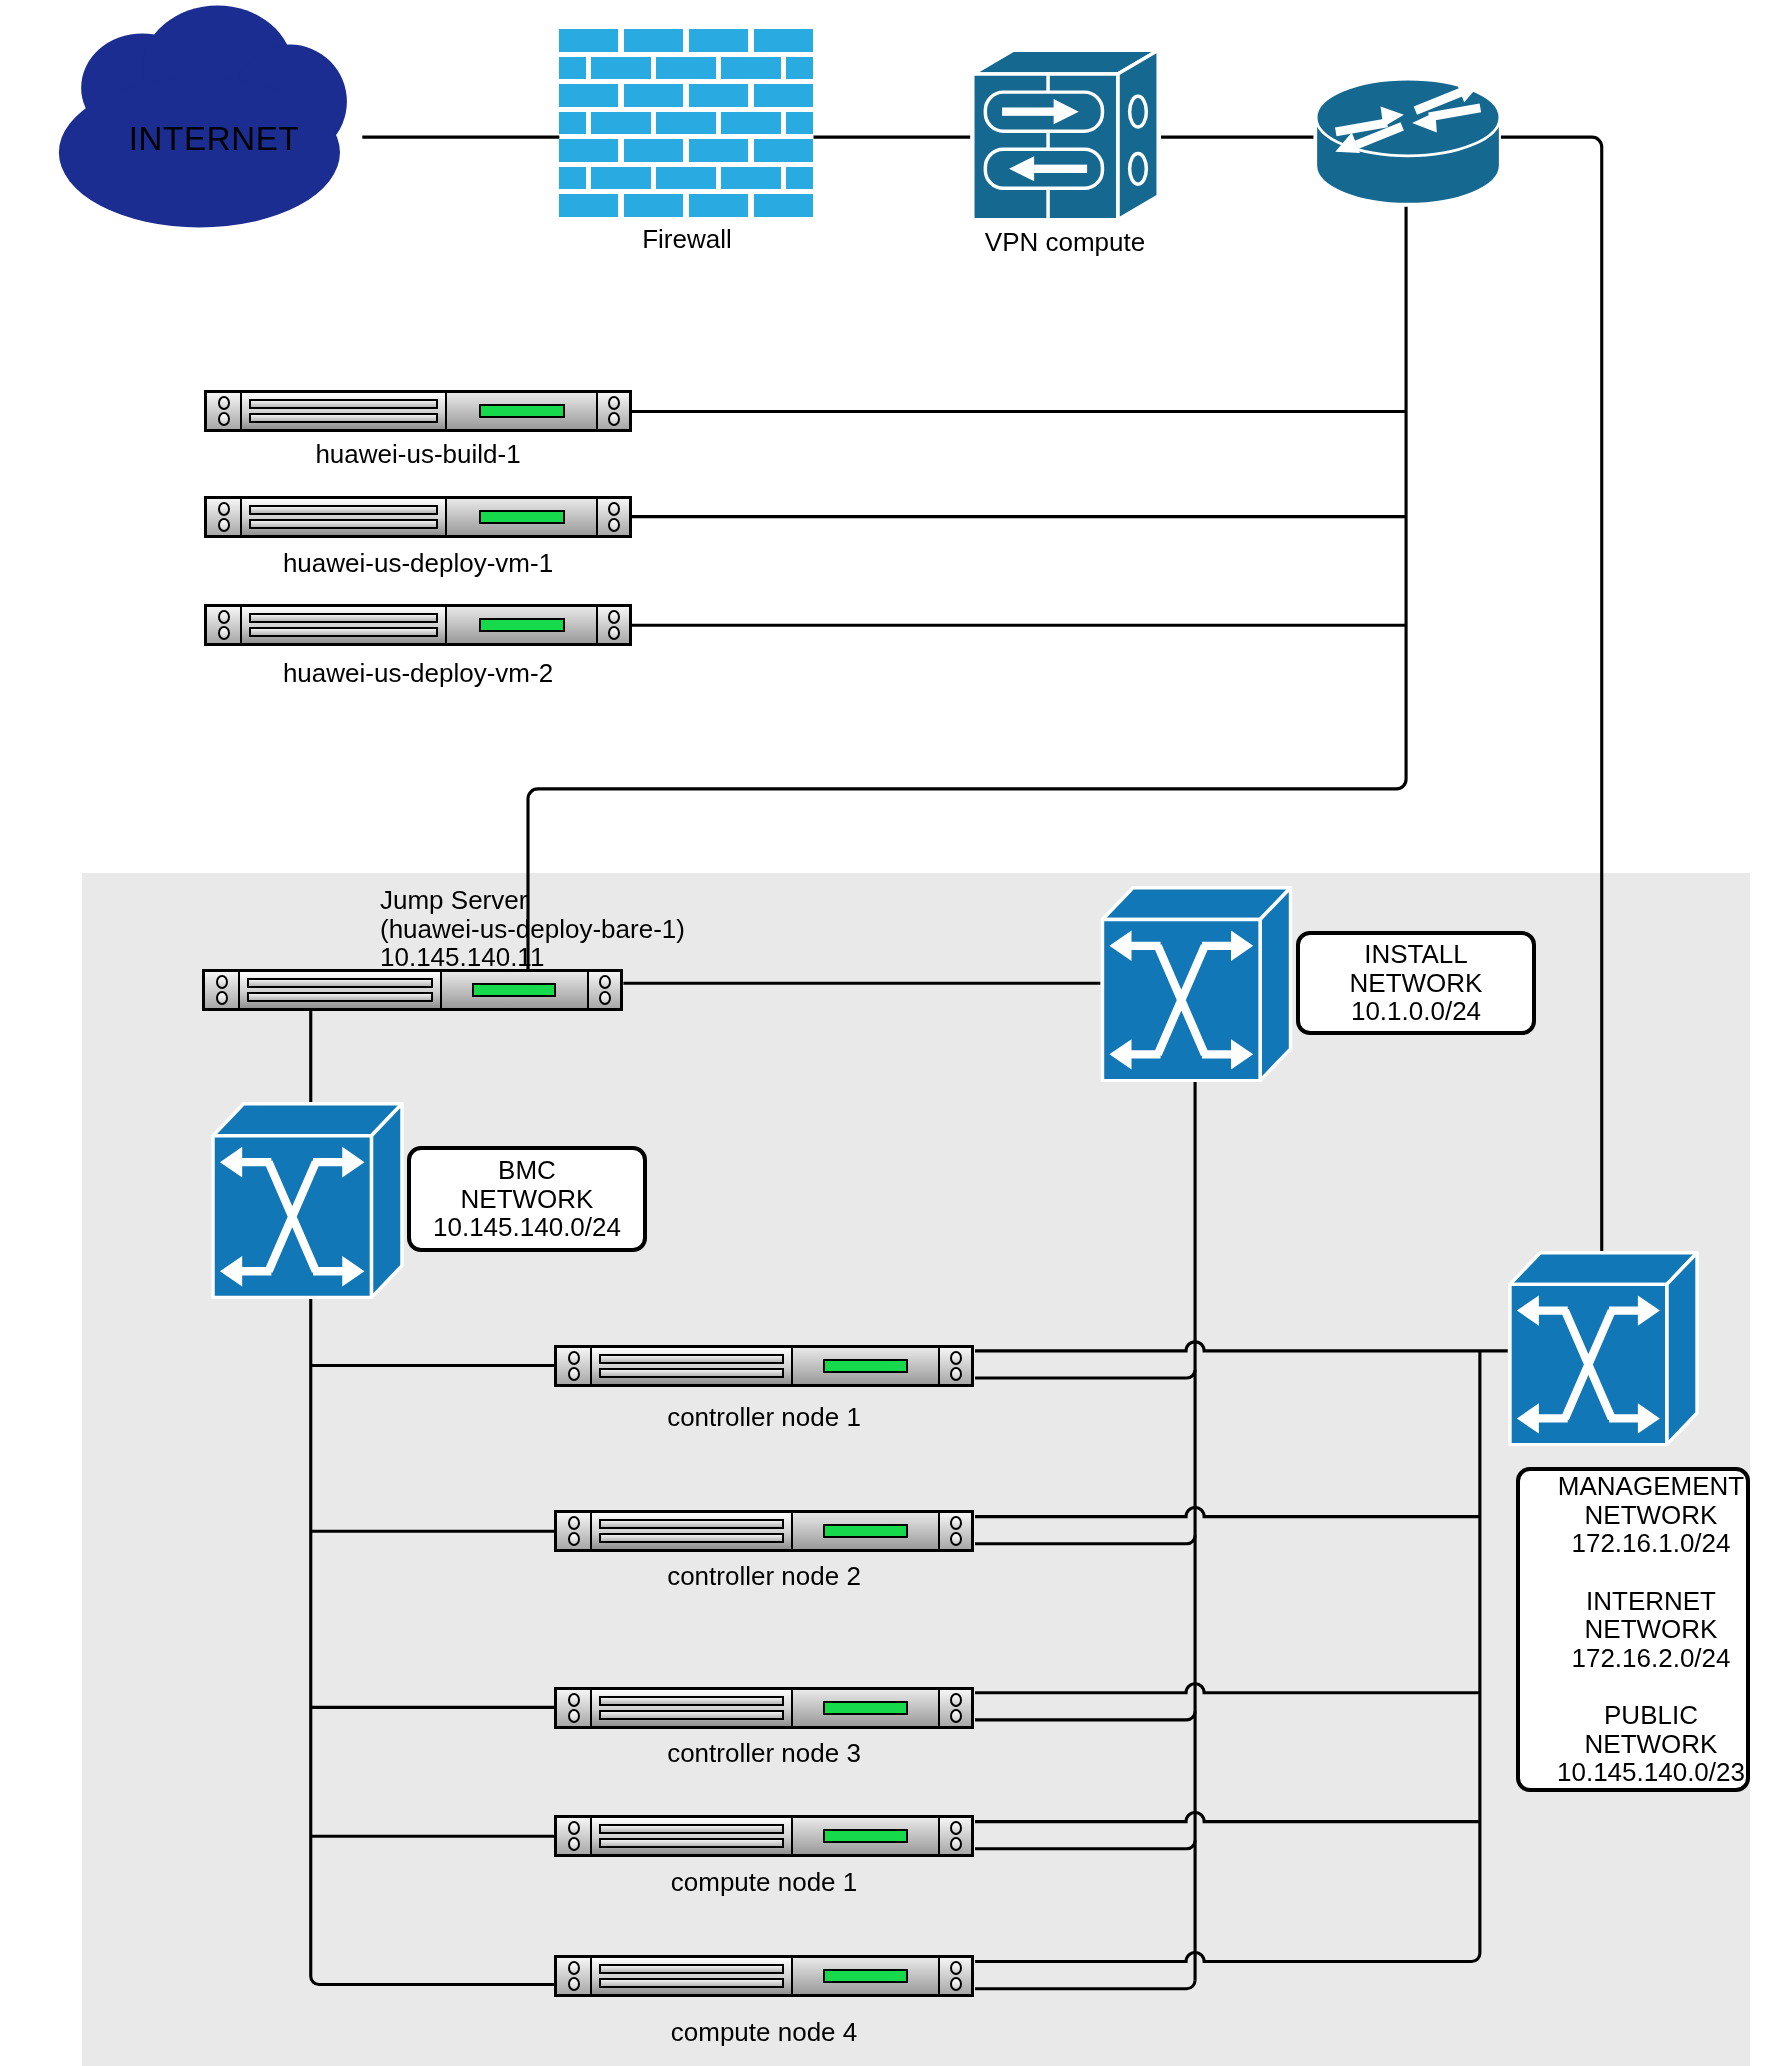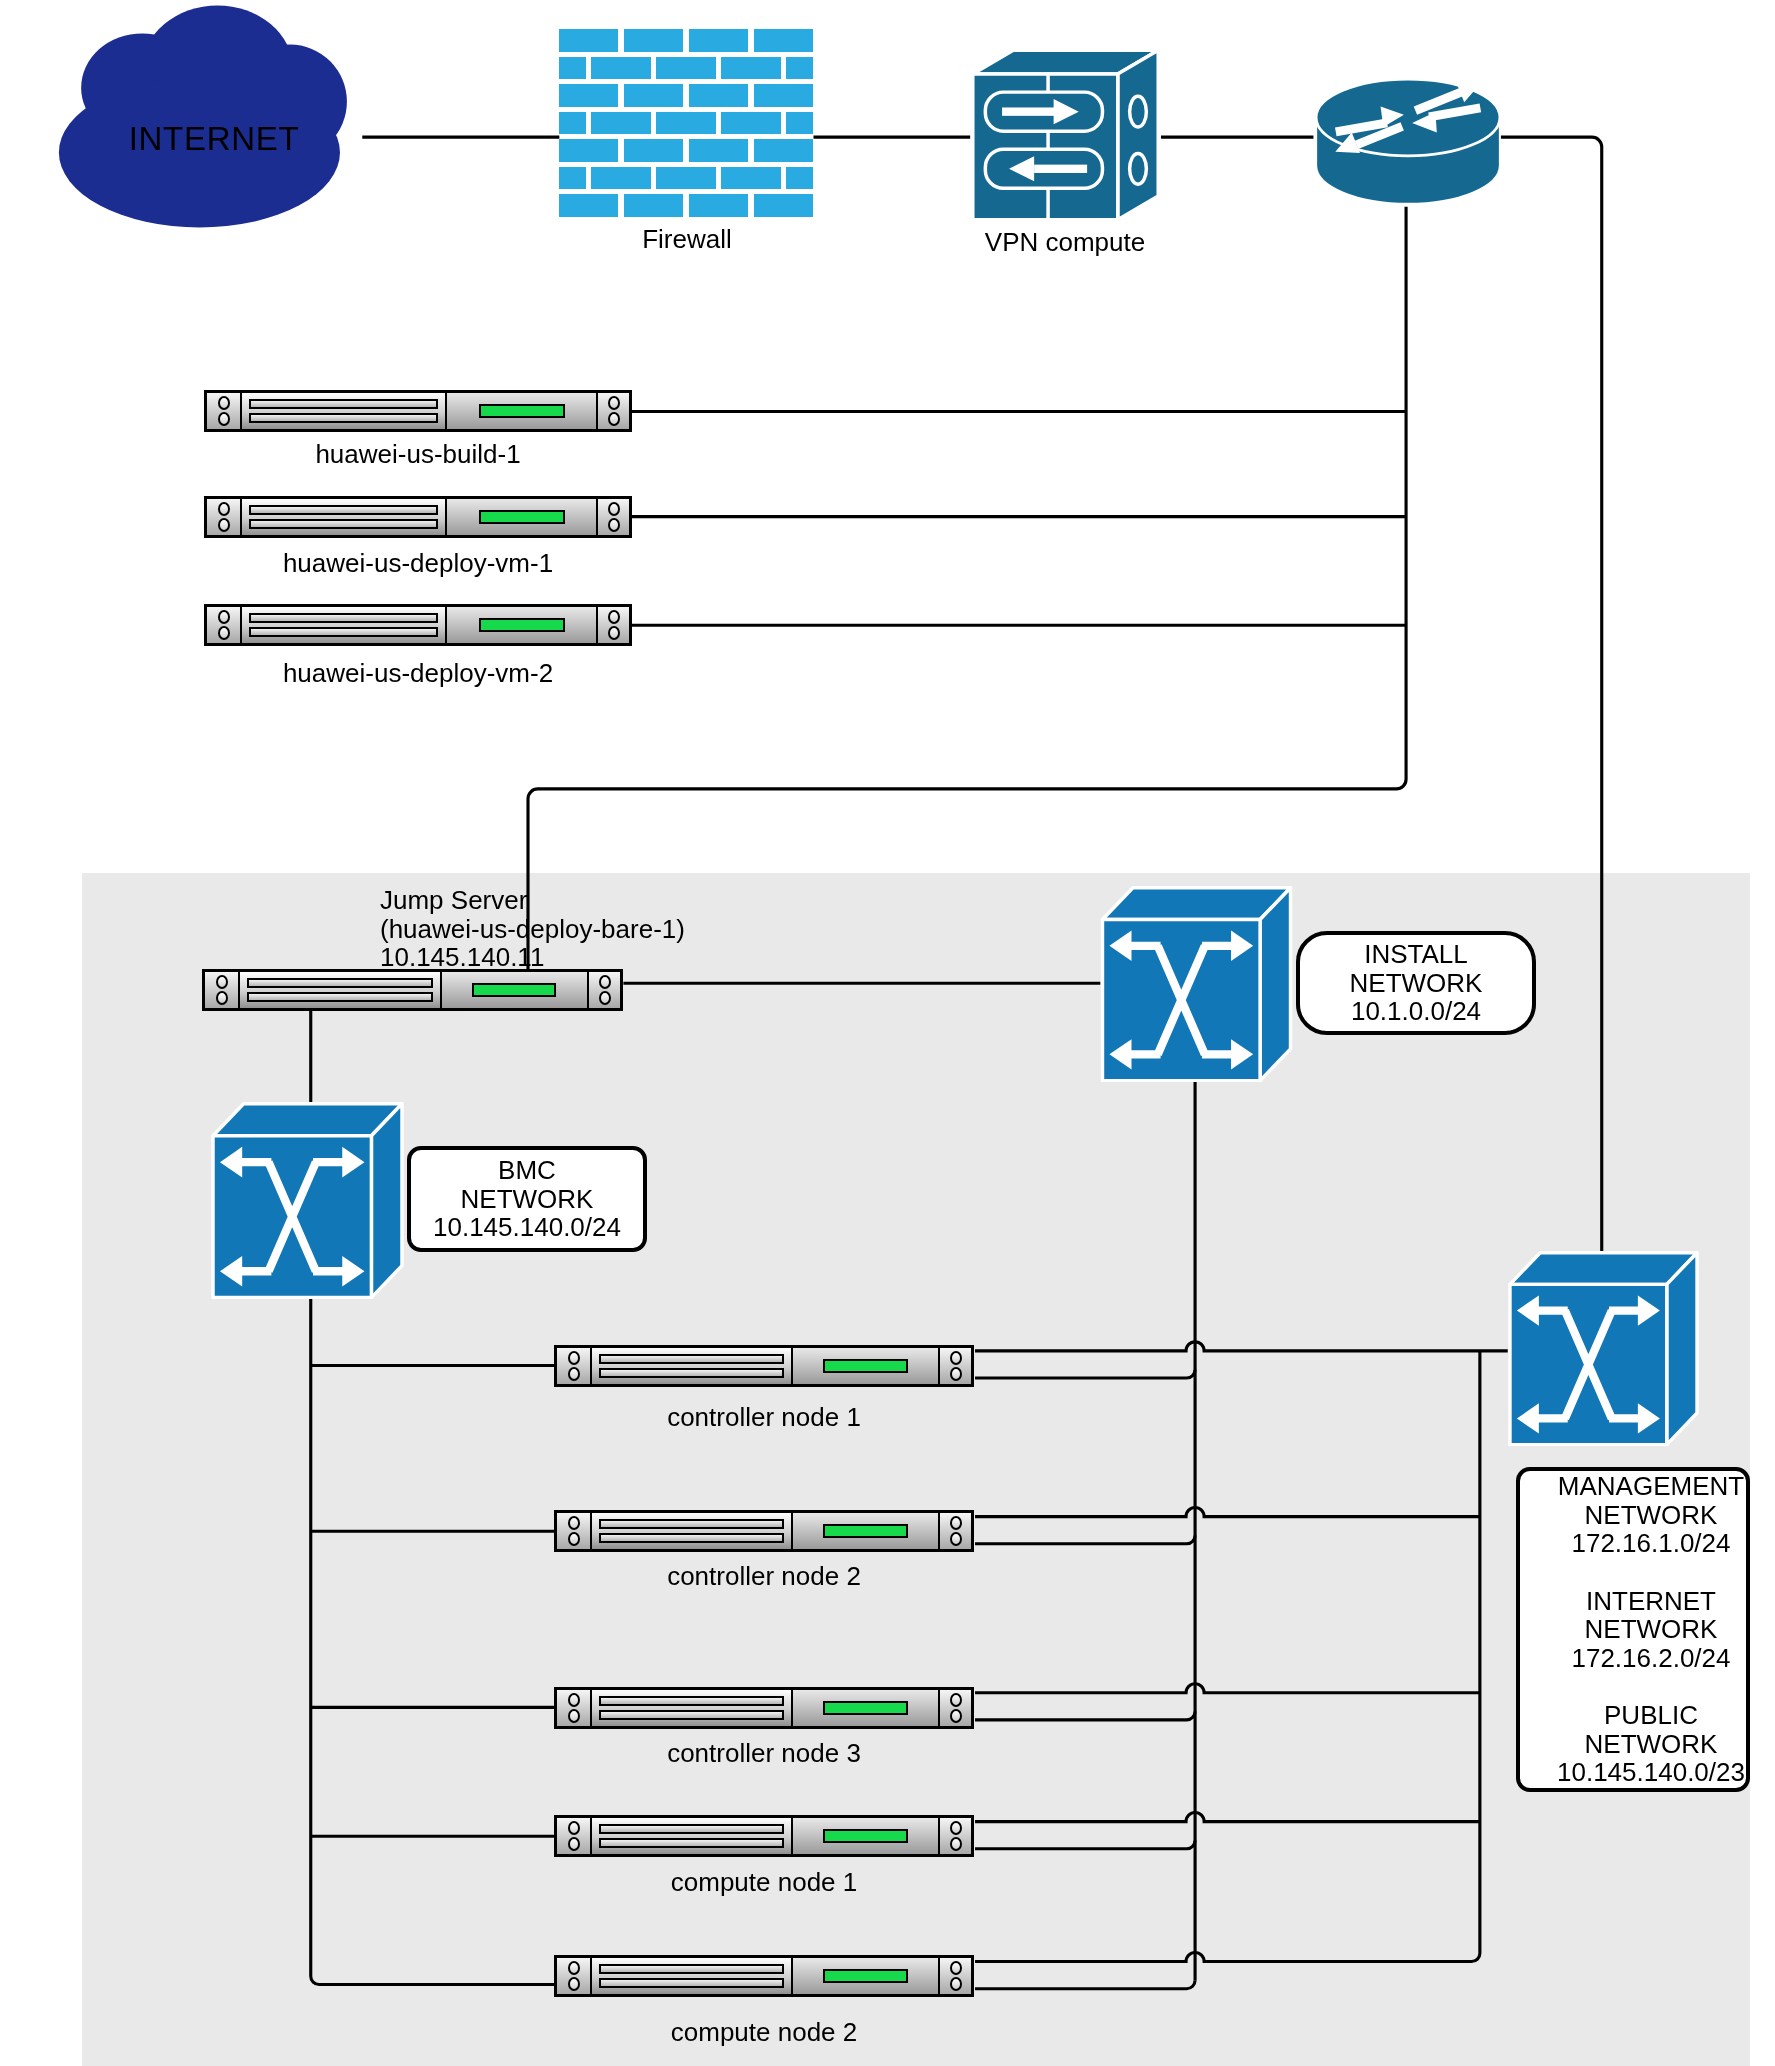--- a/index.html
+++ b/index.html
@@ -267,21 +267,21 @@
     </svg>
   <svg class="abs" style="left:1506px;top:1250px;" width="195" height="196" viewBox="0 0 280 285">
       <use href="#switch-sym"></use>
     </svg>
 
   <div class="abs net-box" style="left:407px;top:1146px;width:240px;height:106px;">
     <div>BMC</div>
     <div>NETWORK</div>
     <div>10.145.140.0/24</div>
   </div>
-  <div class="abs net-box" style="left:1296px;top:931px;width:240px;height:104px;border-radius:31px;">
+  <div class="abs net-box" style="left:1296px;top:931px;width:240px;height:104px;">
     <div>INSTALL</div>
     <div>NETWORK</div>
     <div>10.1.0.0/24</div>
   </div>
   <div class="abs net-box" style="left:1516px;top:1467px;width:234px;height:325px;padding-left:36px;">
     <div>MANAGEMENT</div>
     <div>NETWORK</div>
     <div>172.16.1.0/24</div>
     <div class="gap"></div>
     <div>INTERNET</div>
@@ -379,21 +379,21 @@
       <div class="bar"></div>
     </div>
     <div class="s-green">
       <div class="green-led"></div>
     </div>
     <div class="s-end right">
       <span class="dot"></span>
       <span class="dot"></span>
     </div>
   </div>
-  <div class="abs lbl" style="left:764px;top:2017px;">compute node 2</div>
+  <div class="abs lbl" style="left:764px;top:2017px;">compute node 4</div>
 
   <svg width="0" height="0" style="position:absolute">
     <symbol id="switch-sym" viewBox="0 0 280 285">
       <g fill="#1177b7" stroke="#fff" stroke-width="5" stroke-linejoin="round">
         <polygon points="4,50 48,4 276,4 232,50"></polygon>
         <polygon points="232,50 276,4 276,237 232,283"></polygon>
         <rect x="4" y="50" width="228" height="233"></rect>
       </g>
       <g stroke="#fff" stroke-width="12" fill="none">
         <path d="M40 88 H88 M148 88 H196 M40 245 H88 M148 245 H196"></path>

